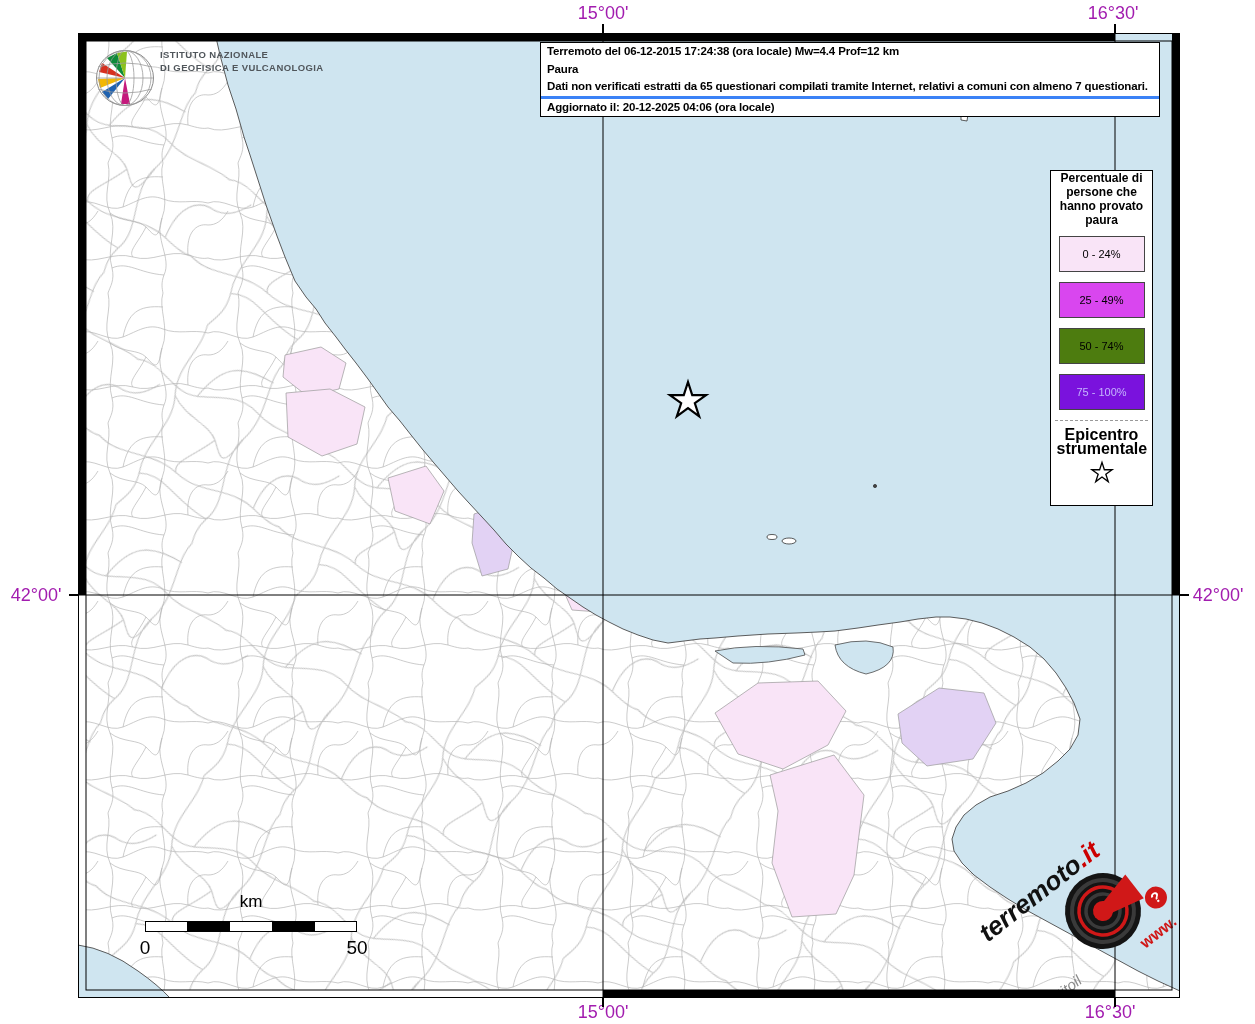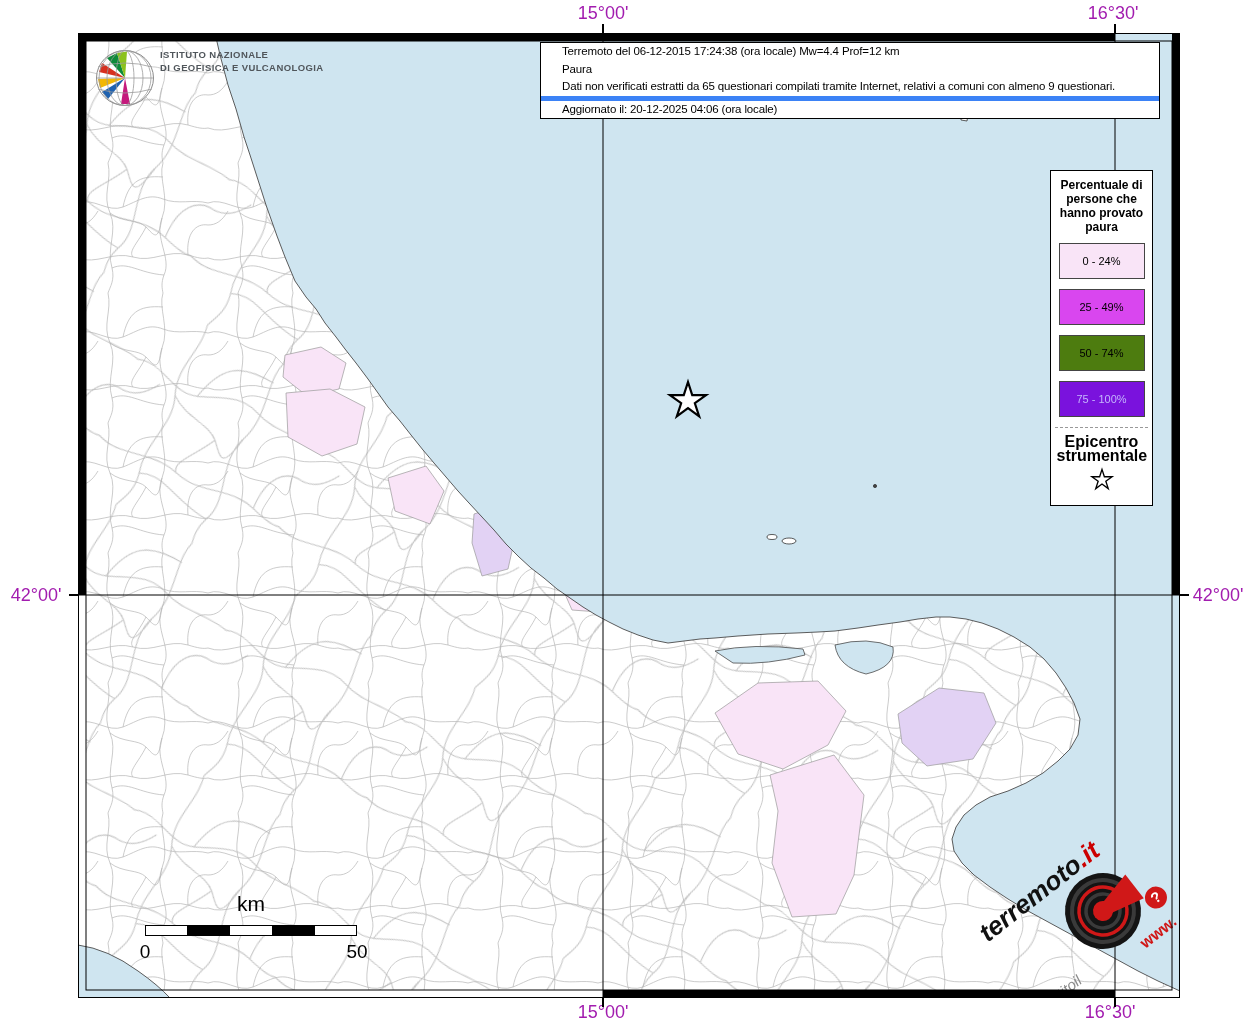--- a/index.html
+++ b/index.html
@@ -5,33 +5,33 @@
   html,body{margin:0;padding:0;background:#fff;}
   .stage{position:relative;width:1255px;height:1024px;background:#ffffff;
          font-family:"Liberation Sans",sans-serif;color:#000;overflow:hidden;}
   .map-svg{position:absolute;left:78px;top:33px;display:block;}
   .axis-label{position:absolute;font-size:18px;color:#a21caf;white-space:nowrap;
               transform:translateX(-50%);z-index:3;}
   .axis-label.side{transform:translate(-50%,-50%);}
   .tick{position:absolute;background:#000;z-index:3;}
   .title-box{position:absolute;left:540px;top:42px;width:618px;background:#fff;
              border:1px solid #000;z-index:6;font-size:11.5px;line-height:15.5px;}
-  .title-box .tline{padding:1px 21px;white-space:nowrap;overflow:hidden;letter-spacing:-0.15px;}
-  .title-box .tline.upd{border-top:5px solid #3b82f6;}
+  .title-box .tline{padding:1px 6px;white-space:nowrap;overflow:hidden;letter-spacing:-0.15px;font-weight:bold;}
+  .title-box .tline.upd{border-top:3px solid #3b82f6;}
   .ingv{position:absolute;left:94px;top:48px;display:flex;align-items:flex-start;z-index:5;}
   .ingv-name{font-size:9.5px;font-weight:bold;letter-spacing:.4px;color:#50565b;line-height:13px;}
   .legend{position:absolute;left:1050px;top:170px;width:103px;height:336px;background:#fff;
-          border:1px solid #000;z-index:6;text-align:center;box-sizing:border-box;padding-top:7px;}
+          border:1px solid #000;z-index:6;text-align:center;box-sizing:border-box;}
   .legend-title{font-size:12px;font-weight:bold;line-height:14px;width:88px;margin:0 auto 9px;}
   .swatch{width:84px;height:34px;margin:0 auto 10px;border:1px solid #444;
           display:flex;align-items:center;justify-content:center;font-size:11px;font-weight:normal;}
   .legend-divider{border-top:1px dashed #999;margin:2px 4px 7px;}
   .epi-title{font-size:16px;font-weight:bold;line-height:14px;margin:0 auto 3px;width:90px;}
   .scalebar{position:absolute;left:145px;top:892px;width:212px;z-index:5;}
-  .scalebar .km{text-align:center;font-size:21px;margin-bottom:9px;}
+  .scalebar .km{text-align:center;font-size:17px;margin-bottom:9px;}
   .scalebar .bar{display:flex;height:11px;border:1px solid #000;box-sizing:border-box;background:#fff;}
   .scalebar .seg{flex:1;border-right:1px solid #000;}
   .scalebar .seg:last-child{border-right:none;}
   .scalebar .seg.b{background:#000;}
   .scalebar .seg.w{background:#fff;}
   .bar-labels{position:relative;height:22px;font-size:19px;margin-top:5px;}
   .lbl0{position:absolute;left:0;transform:translateX(-50%);}
   .lbl50{position:absolute;right:0;transform:translateX(50%);}
 </style>
 </head>
@@ -167,21 +167,21 @@
     </svg>
     <div class="ingv-name">
       <div>ISTITUTO NAZIONALE</div>
       <div>DI GEOFISICA E VULCANOLOGIA</div>
     </div>
   </div>
 
   <div class="title-box">
     <div class="tline">Terremoto del 06-12-2015 17:24:38 (ora locale) Mw=4.4 Prof=12 km</div>
     <div class="tline">Paura</div>
-    <div class="tline">Dati non verificati estratti da 65 questionari compilati tramite Internet, relativi a comuni con almeno 9 questionari.</div>
+    <div class="tline">Dati non verificati estratti da 65 questionari compilati tramite Internet, relativi a comuni con almeno 7 questionari.</div>
     <div class="tline upd">Aggiornato il: 20-12-2025 04:06 (ora locale)</div>
   </div>
 
   <div class="legend">
     <div class="legend-title">Percentuale di persone che hanno provato paura</div>
     <div class="swatch" style="background: rgb(249, 228, 247); color: rgb(0, 0, 0);">
       <span>0 - 24%</span>
     </div>
     <div class="swatch" style="background: #d946ef; color: rgb(0, 0, 0);">
       <span>25 - 49%</span>

